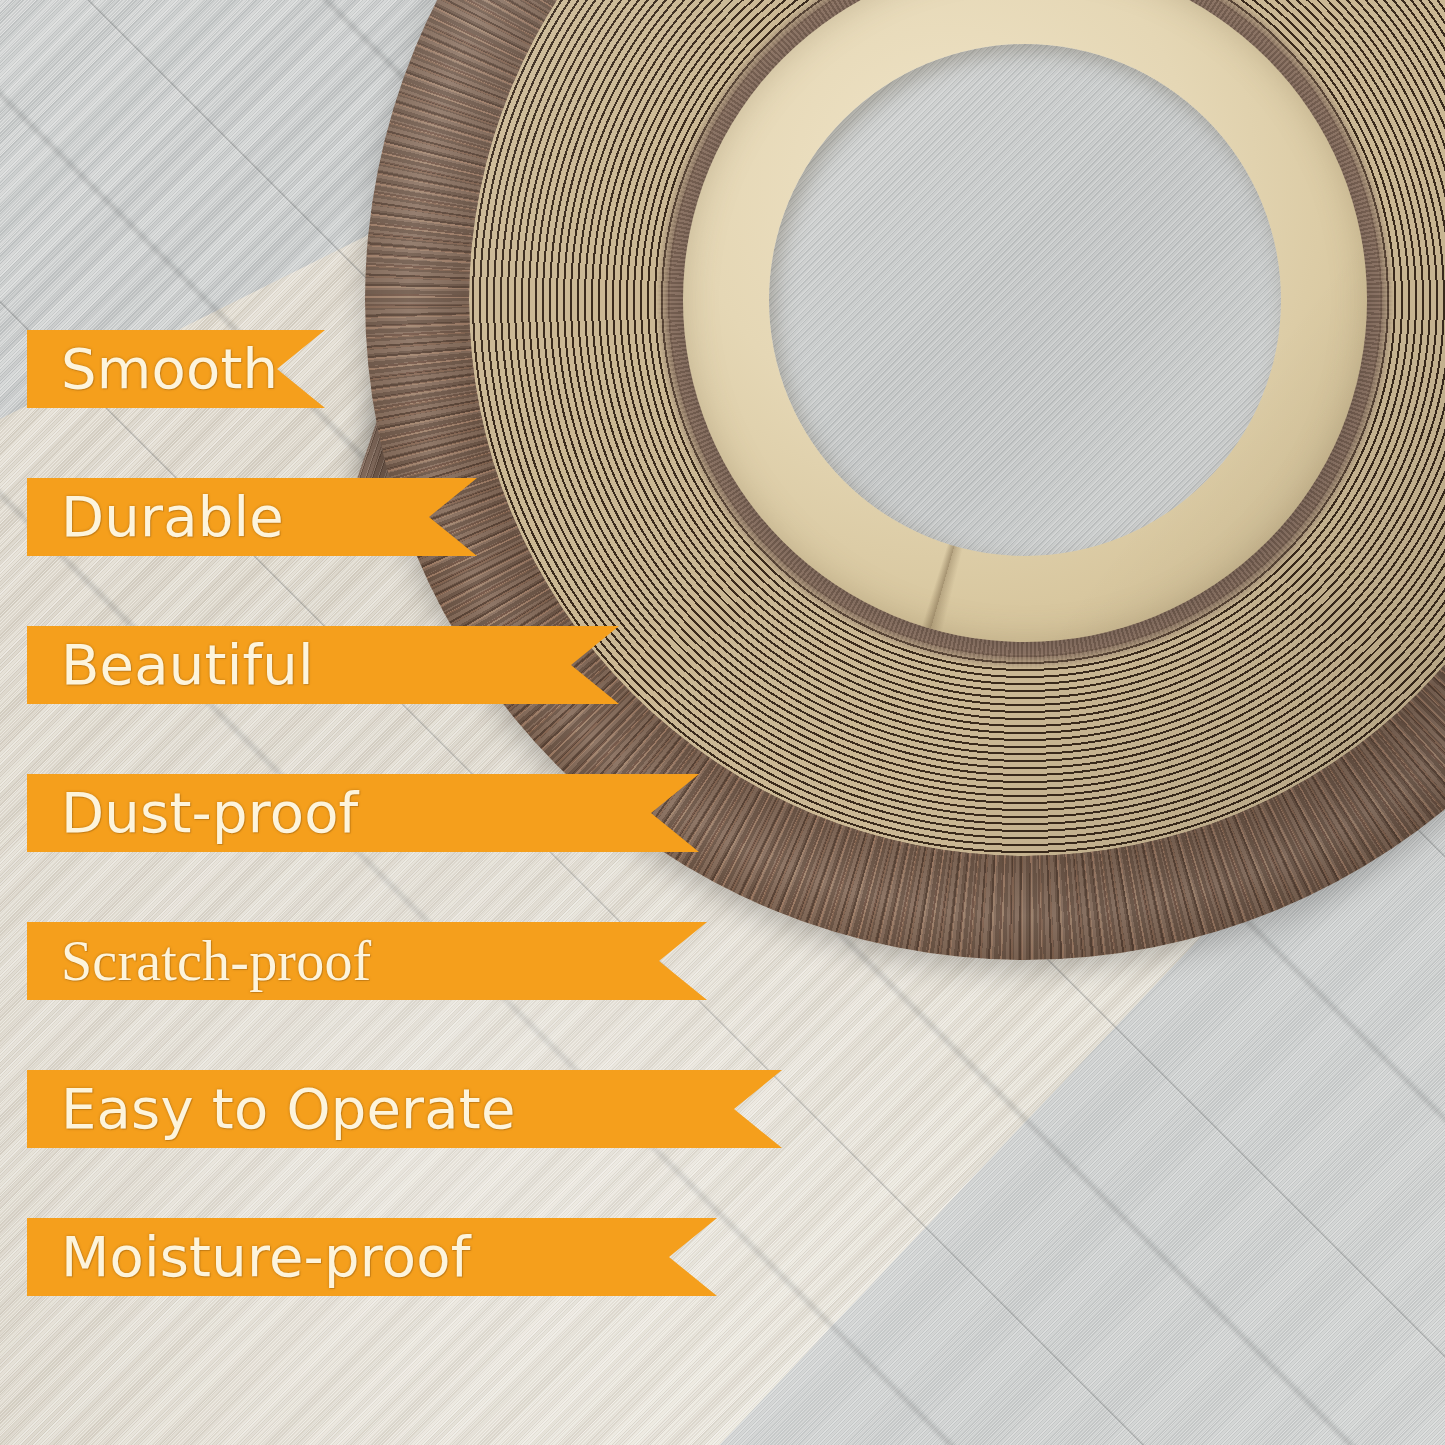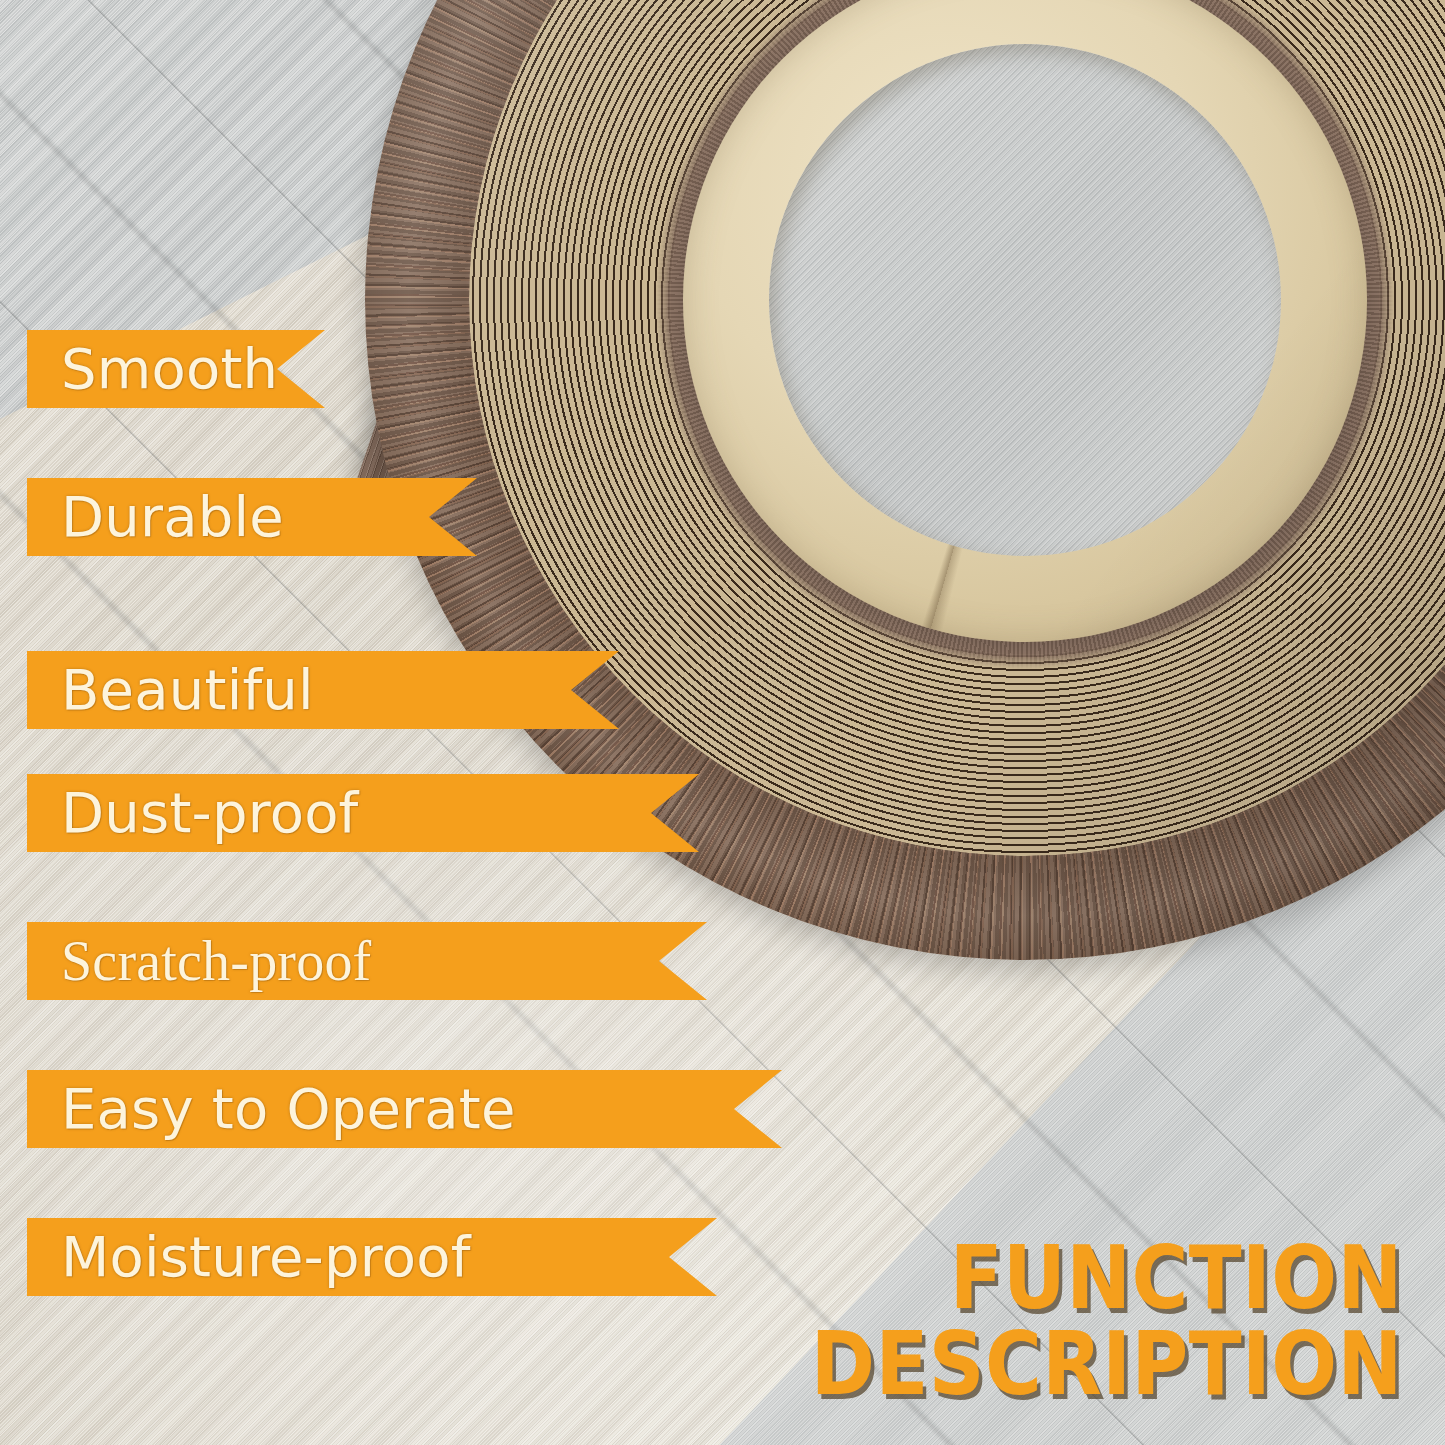--- a/index.html
+++ b/index.html
@@ -339,21 +339,21 @@
       </div>
     </div>
 
     <div class="banner-row">
       <div class="banner notched" style="width:450px;">
         <span class="banner-label">Durable</span>
       </div>
     </div>
 
     <div class="banner-row">
-      <div class="banner notched" style="width:592px;margin-top:25px;">
+      <div class="banner notched" style="width:592px;">
         <span class="banner-label">Beautiful</span>
       </div>
     </div>
 
     <div class="banner-row">
       <div class="banner notched" style="width:672px;">
         <span class="banner-label">Dust-proof</span>
       </div>
     </div>
 
@@ -370,18 +370,14 @@
     </div>
 
     <div class="banner-row">
       <div class="banner notched" style="width:690px;">
         <span class="banner-label">Moisture-proof</span>
       </div>
     </div>
 
   </div>
 
-  <div id="heading">
-    <span class="hline">FUNCTION</span>
-    <span class="hline">DESCRIPTION</span>
-  </div>
 
 </div>
 
 </body></html>

